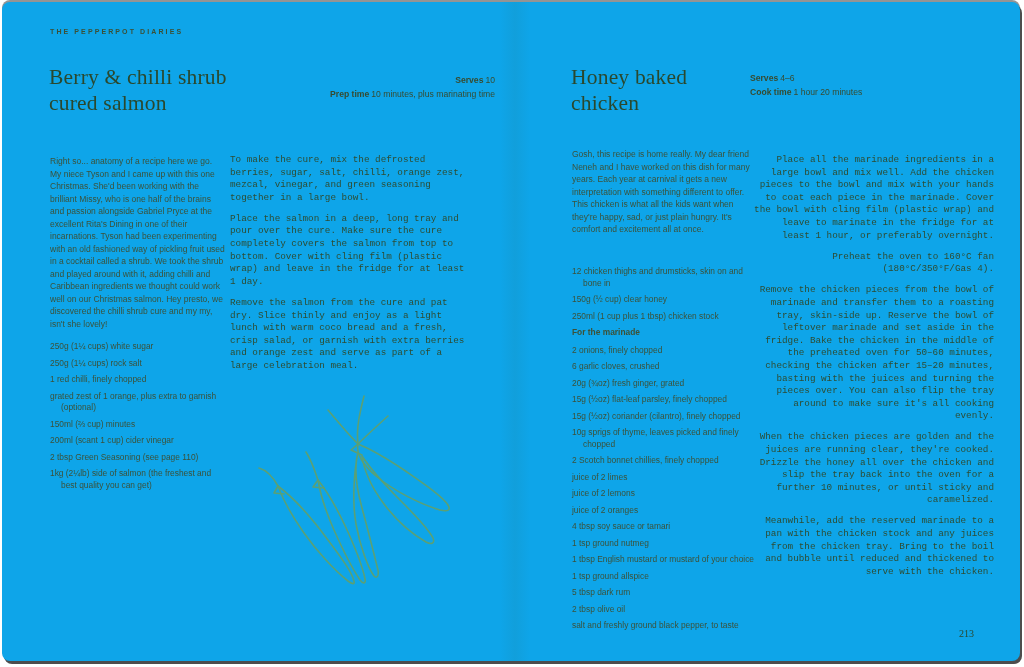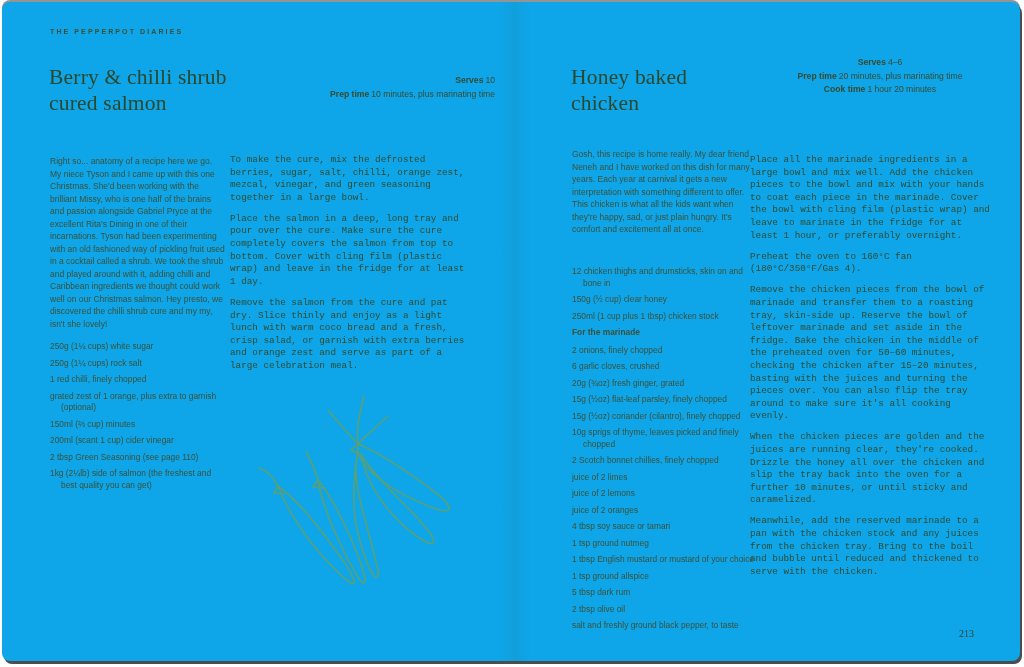--- a/index.html
+++ b/index.html
@@ -21,38 +21,38 @@
     font-size:7px;font-weight:700;letter-spacing:2.1px;color:#3b5036;
   }
   .title{
     font-family:"Liberation Serif",serif;font-weight:400;color:#2a482d;
     font-size:21.5px;line-height:1.22;letter-spacing:.2px;margin:0;
   }
   #title-left{position:absolute;left:47px;top:62px;width:195px;}
   #title-right{position:absolute;left:569px;top:62px;width:165px;}
   .info{position:absolute;font-size:8.6px;line-height:1.58;color:#374b30;}
   #info-left{left:233px;top:72px;width:260px;text-align:right;}
-  #info-right{left:748px;top:54px;width:260px;text-align:center;}
+  #info-right{left:748px;top:70px;width:260px;}
   .info b{font-weight:700;margin-right:2px;}
   .intro{
     position:absolute;font-size:8.5px;line-height:12.5px;color:#3c5138;width:175px;margin:0;
   }
   #intro-left{left:48px;top:153px;}
   #intro-right{left:570px;top:146px;width:178px;}
   .ing-block{position:absolute;font-size:8.4px;line-height:11.5px;color:#3c5138;}
   #ings-left{left:48px;top:339px;width:178px;}
   #ings-right{left:570px;top:264px;width:182px;}
   .ing{margin:0 0 5px 0;padding-left:11px;text-indent:-11px;}
   .ing-heading{font-weight:700;margin:3px 0 6px 0;}
   .method{
     position:absolute;font-family:Liberation Mono, monospace;
     font-size:9.3px;line-height:12.6px;color:#2e4c32;
   }
   #method-left{left:228px;top:152px;width:240px;}
-  #method-right{left:748px;top:152px;width:244px;}
+  #method-right{left:748px;top:152px;width:244px;text-align:right;}
   .method p{margin:0 0 8.5px 0;}
   .pageno{
     position:absolute;font-family:"Liberation Serif",serif;
     font-size:10px;color:#2a482d;
   }
   #pageno-left{left:48px;top:660px;}
   #pageno-right{right:46px;top:626px;text-align:right;}
   .illus{position:absolute;left:234px;top:386px;width:246px;height:218px;}
   .illus svg{width:100%;height:100%;}
 </style>
@@ -129,21 +129,20 @@
   </div>
 
   <div class="pageno" id="pageno-left">212</div>
 
   <h1 class="title" id="title-right">Honey baked chicken</h1>
 
   <div class="info" id="info-right">
 
       <div class="info-row"><b>Serves</b><span>4–6</span></div>
 
-      <div class="info-row"><b>Prep time</b><span>20 minutes, plus marinating time</span></div>
 
       <div class="info-row"><b>Cook time</b><span>1 hour 20 minutes</span></div>
     </div>
 
   <p class="intro" id="intro-right">Gosh, this recipe is home really. My dear friend Neneh and I have worked on this dish for many years. Each year at carnival it gets a new interpretation with something different to offer. This chicken is what all the kids want when they're happy, sad, or just plain hungry. It's comfort and excitement all at once.</p>
 
   <div class="ing-block" id="ings-right">
     <div>
 
         <p class="ing">12 chicken thighs and drumsticks, skin on and bone in</p>

